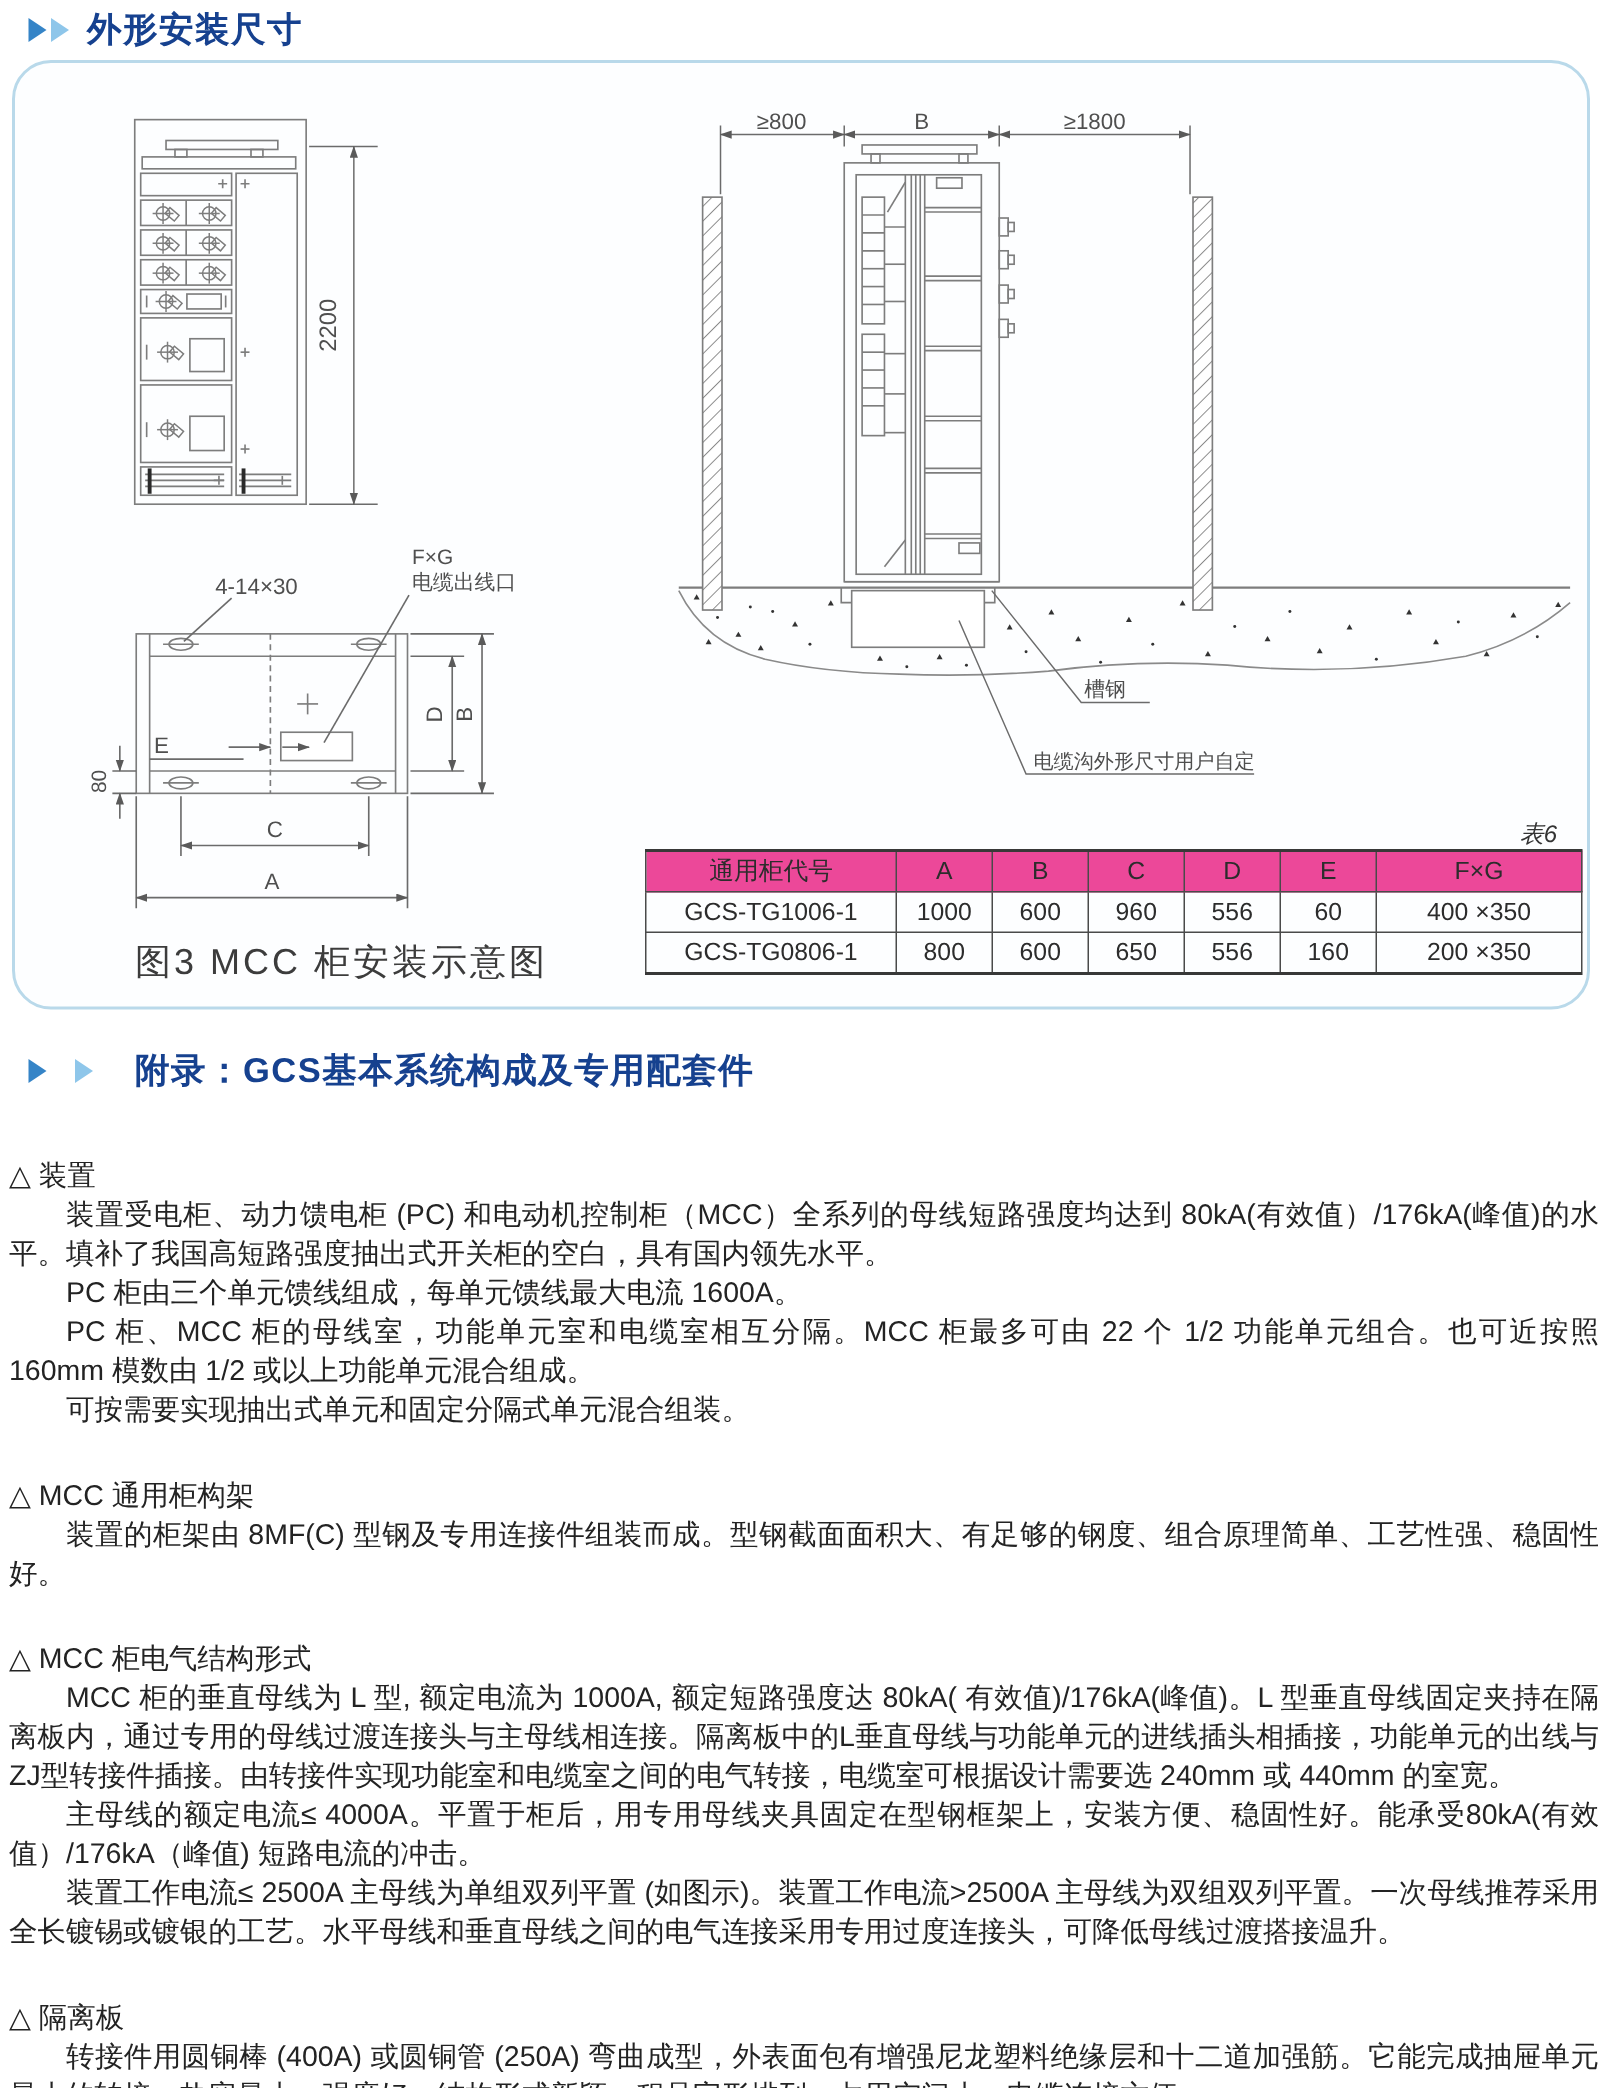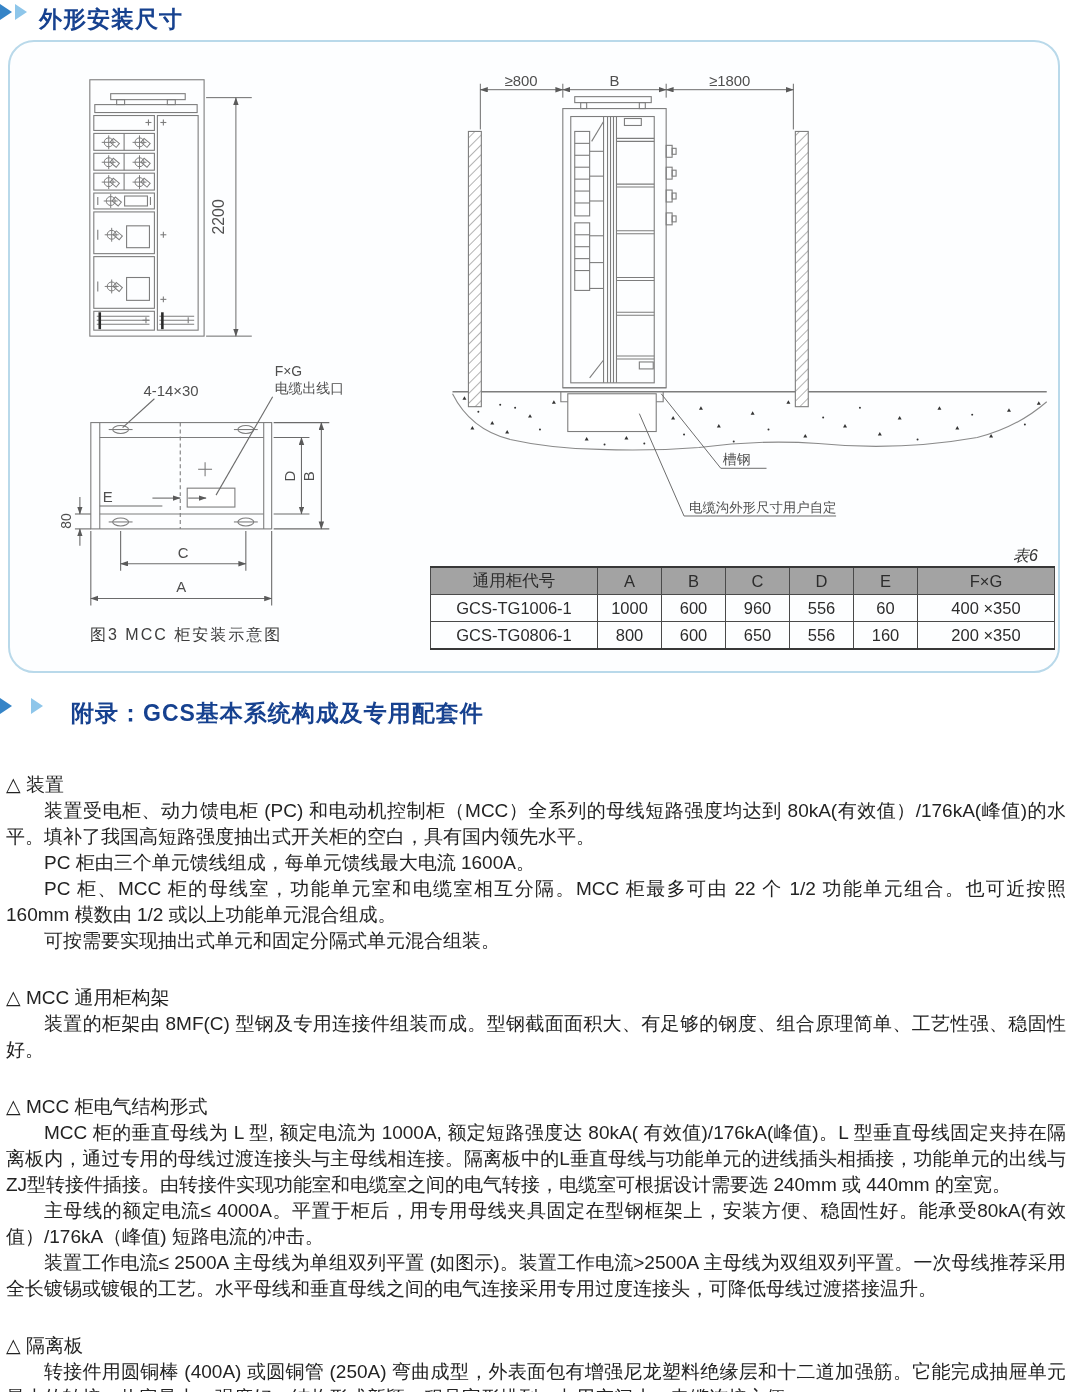--- a/index.html
+++ b/index.html
@@ -1,43 +1,43 @@
 <!DOCTYPE html>
 <html><head>
 <meta charset="utf-8">
 <style>
   html,body { margin:0; padding:0; }
   body {
     width:1070px; height:1392px; position:relative; background:#ffffff;
     font-family:"Liberation Sans","DejaVu Sans",sans-serif; overflow:hidden;
   }
   
-  .sec-header { position:absolute; left:0; display:flex; align-items:flex-start; }
+  .sec-header { position:absolute; left:19px; display:flex; align-items:center; }
   .tri { width:0; height:0; border-top:8px solid transparent; border-bottom:8px solid transparent; }
   .tri1 { border-left:12px solid #3584c7; margin-right:3px; }
   .tri2 { border-left:12px solid #8ec6ea; }
   .sec-title { margin-left:12px; font-size:23px; font-weight:bold; color:#16418f; letter-spacing:1px; }
   #header1 { top:4px; }
   #header2 { top:698px;gap:16px; }
 
   
   #panel {
     position:absolute; left:8px; top:40px; width:1052px; height:633px;
     border:2px solid #b9d9ea; border-radius:26px; background:#fdfeff; box-sizing:border-box;
   }
   #drawings { position:absolute; left:0; top:0; width:1048px; height:629px; }
-  #fig-caption { position:absolute; left:80px; top:583px; font-size:16px; color:#3c3c3c; letter-spacing:2px; }
+  #fig-caption { position:absolute; left:80px; top:583px; font-size:24px; color:#3c3c3c; letter-spacing:2px; }
 
   
   #tbl-tag { position:absolute; top:504px; right:20px; font-size:16px; color:#333;font-style:italic; }
   #spec-table-wrap { position:absolute; left:420px; top:524px; }
   table { border-collapse:collapse; table-layout:fixed; width:624px; font-size:16.5px; color:#2c2c2c;
           border-top:2.5px solid #383838; border-bottom:2.5px solid #383838; }
   th,td { border:1px solid #4a4a4a; height:26px; text-align:center; padding:0; font-weight:normal; }
-  thead tr { background:#a3a3a3; }
+  thead tr { background:#ec4899; }
   tr { border-bottom:1.6px solid #383838; }
 
   
   #appendix { position:absolute; left:6px; top:741px; width:1060px; font-size:19px;
               line-height:26px; color:#232323; text-align:justify; }
   #appendix .h3 { font-weight:normal;margin-top:31px; }
   #appendix p { margin:0; text-indent:2em; }
 
   svg text { font-family:"Liberation Sans","DejaVu Sans",sans-serif; fill:#4f4f4f; stroke:none; }
 </style>

